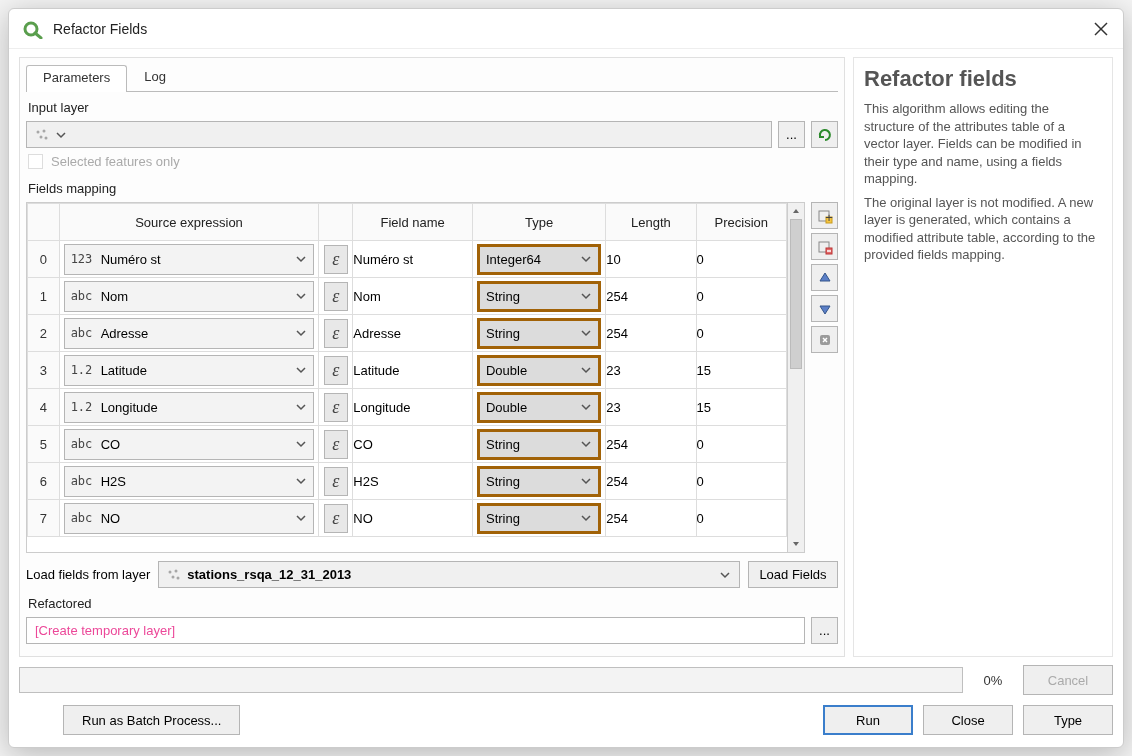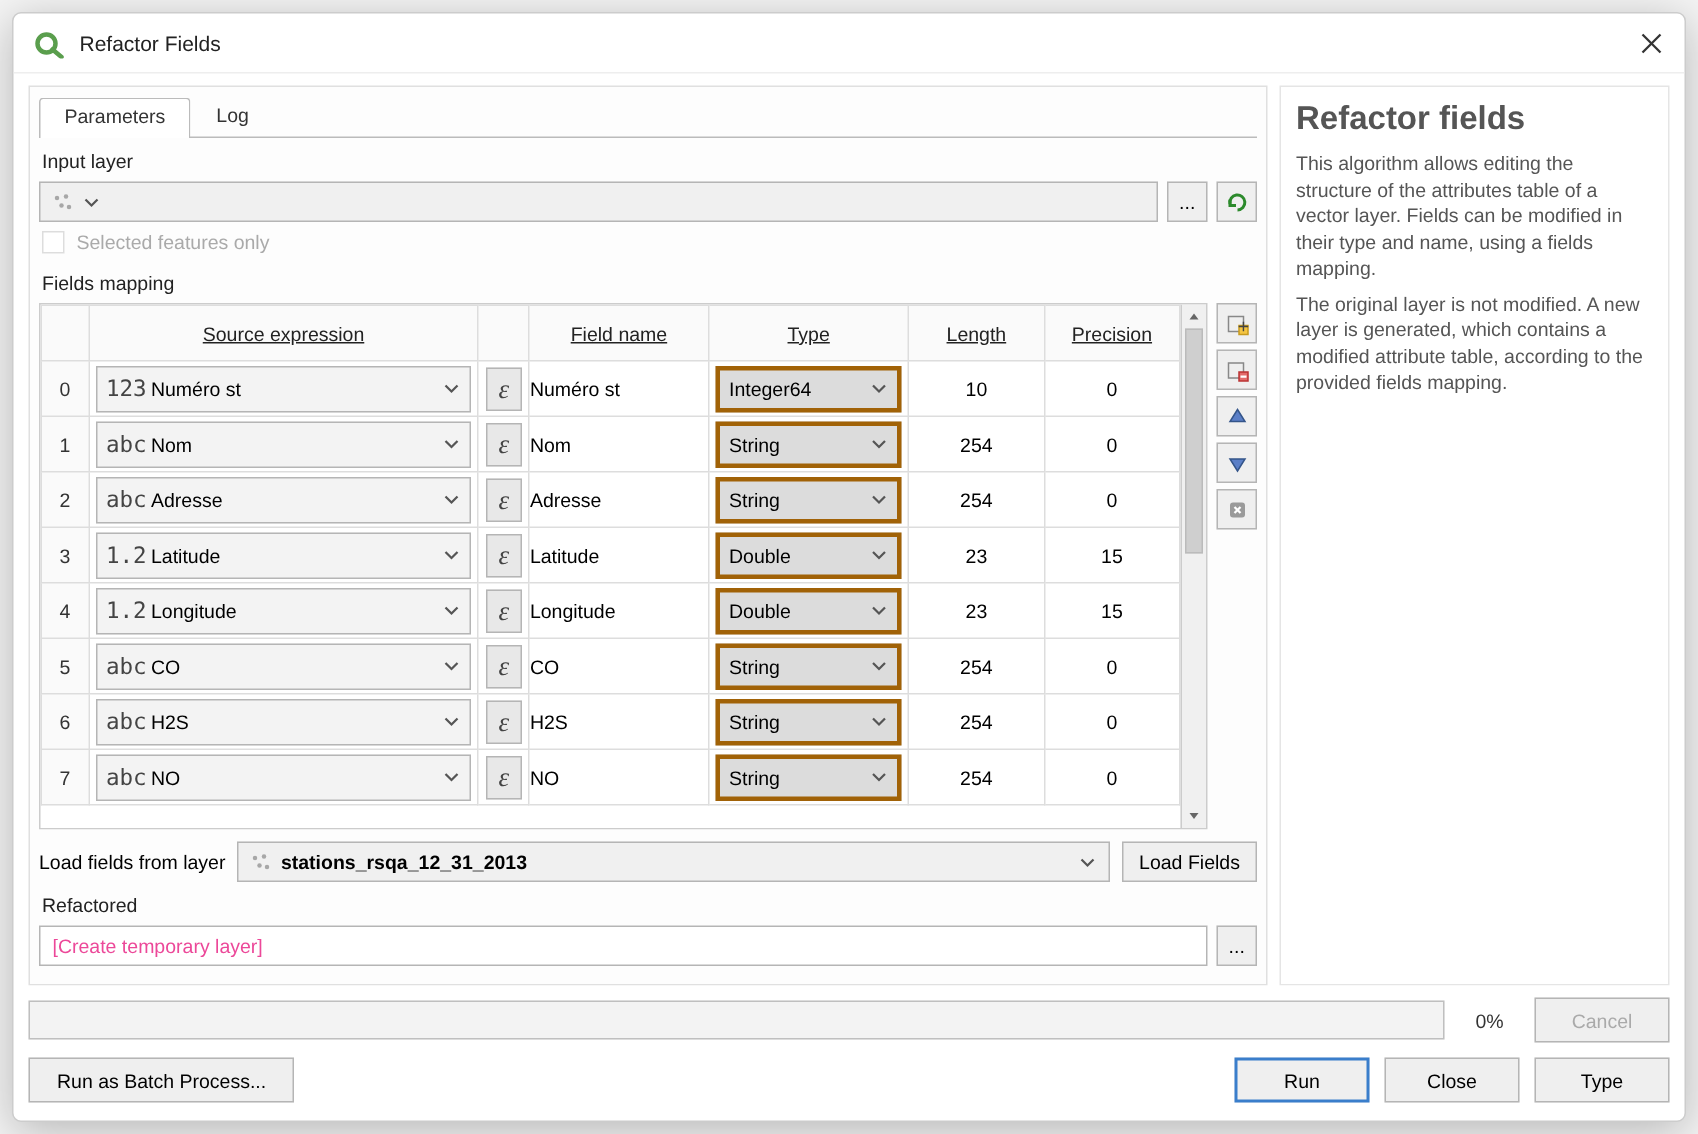--- a/index.html
+++ b/index.html
@@ -27,54 +27,54 @@
   .checkbox-row { display: flex; align-items: center; gap: 8px; margin: 4px 2px; }
   .cb { width: 15px; height: 15px; border: 1px solid #aaa; background: #fff; display: flex; align-items: center; justify-content: center; }
   .cb.checked::after { content: "✓"; font-size: 11px; color: #333; }
   .cb.disabled { border-color: #ddd; }
   .cb-label.disabled { color: #aaa; }
   .mapping-area { display: flex; flex: 1; gap: 6px; margin-top: 2px; overflow: hidden; }
   .table-viewport { flex: 1; border: 1px solid #ccc; background: #fff; overflow: hidden; position: relative; display: flex; }
   .table-scroll { flex: 1; overflow: hidden; }
   table.fmap { border-collapse: collapse; width: 100%; }
   table.fmap th, table.fmap td { border: 1px solid #ddd; height: 37px; padding: 0; vertical-align: middle; }
-  table.fmap th { background: #fafafa; font-weight: normal; text-align: center; color: #222; text-decoration: underline; }
+  table.fmap th { background: #fafafa; font-weight: normal; text-align: center; color: #222; }
   table.fmap th.narrow, table.fmap td.rownum { width: 28px; text-align: center; }
   td.rownum { background: #fafafa; color: #333; }
   .col-source { width: 230px; }
   .col-eps { width: 30px; }
   .col-fname { width: 106px; }
   .col-type { width: 118px; }
   .col-length { width: 80px; }
   .col-prec { width: 80px; }
   .cell-combo { display: flex; align-items: center; height: 31px; margin: 2px 4px; border: 1px solid #b5b5b5; background: #f3f3f3; padding: 0 6px; }
-  .cell-combo .tv { font-family: monospace; font-size: 15px; color: #444; width: 28px; }
+  .cell-combo .tv { font-family: monospace; font-size: 12px; color: #444; width: 28px; }
   .cell-combo .nm { flex: 1; padding-left: 2px; }
   .eps-btn { width: 24px; height: 29px; margin: 3px auto; border: 1px solid #b5b5b5; background: #e8e8e8; display: flex; align-items: center; justify-content: center; font-family: "Times New Roman", serif; font-style: italic; font-size: 18px; color: #444; cursor: pointer; }
   .cell-text { padding: 0 8px; }
-  .cell-numeric { text-align: center; padding-right: 10px; }
+  .cell-numeric { text-align: left; padding-right: 10px; }
   .type-combo { display: flex; align-items: center; height: 31px; margin: 2px 4px; border: 3px solid #a16207; background: #dcdcdc; padding: 0 6px; }
   .type-combo .nm { flex: 1; }
   .vscroll { width: 17px; background: #f0f0f0; border-left: 1px solid #ccc; position: relative; }
   .vscroll .thumb { position: absolute; left: 2px; right: 2px; top: 16px; height: 150px; background: #cfcfcf; border: 1px solid #bbb; }
   .vscroll .arrow { position: absolute; left: 0; right: 0; height: 16px; display: flex; align-items: center; justify-content: center; }
   .vscroll .arrow.top { top: 0; } .vscroll .arrow.bottom { bottom: 0; }
   .side-icons { display: flex; flex-direction: column; gap: 4px; }
   .side-icons .btn { width: 27px; height: 27px; padding: 0; }
   .loadline { display: flex; align-items: center; gap: 8px; margin-top: 8px; }
   .loadline .combo { background: #f0f0f0; font-weight: bold; }
   .textfield { background: #fff; flex: 1; }
   .placeholder { color: #ec4899; }
   .right-title { font-size: 22px; font-weight: 600; color: #555; margin-bottom: 8px; }
   .right-pane p { color: #555; line-height: 1.35; margin: 6px 0; }
   .footer { padding: 8px 10px 12px 10px; display: flex; flex-direction: column; gap: 10px; }
   .progress-row { display: flex; align-items: center; gap: 10px; }
   .progress { flex: 1; height: 26px; border: 1px solid #bfbfbf; background: #f3f3f3; }
   .pct { width: 40px; text-align: center; color: #333; }
-  .bottom-buttons { display: flex; align-items: center; gap: 10px; }
+  .bottom-buttons { display: flex; align-items: center; gap: 10px; margin-left: 44px; }
   .bottom-buttons .spacer { flex: 1; }
   .bigbtn { height: 30px; min-width: 90px; padding: 0 18px; border: 1px solid #b5b5b5; background: #efefef; display: flex; align-items: center; justify-content: center; cursor: pointer; }
   .bigbtn.primary { border: 2px solid #3a7ecb; }
   .bigbtn.disabled { color: #aaa; }
   svg { display: block; }
 </style>
 </head>
 <body>
 
 <div class="window">

